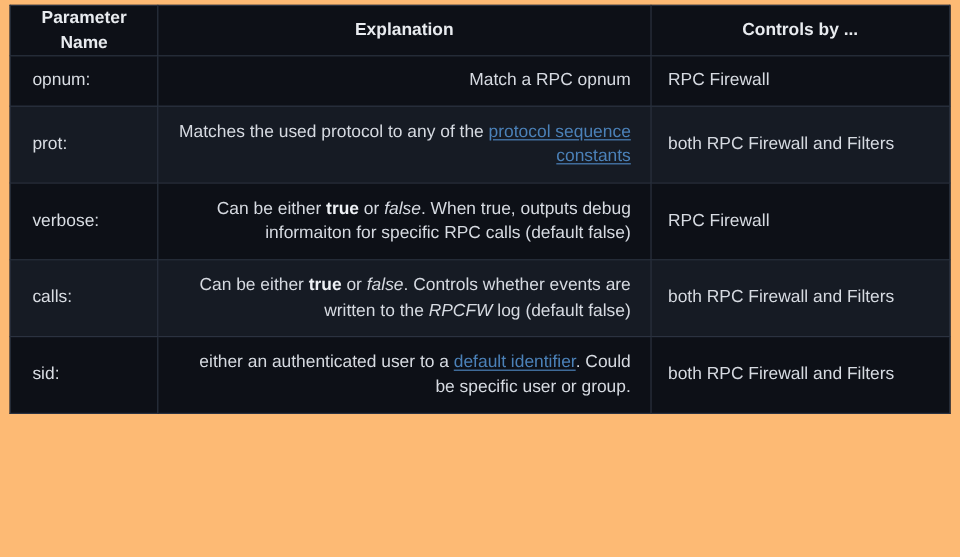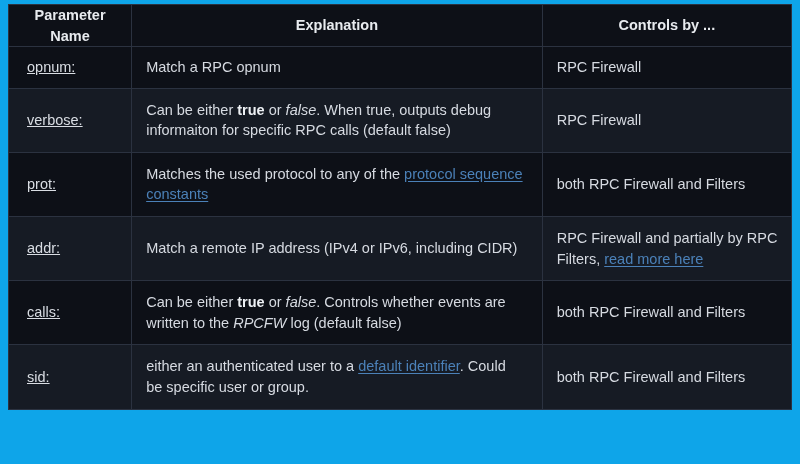--- a/index.html
+++ b/index.html
@@ -12,21 +12,21 @@
     height: 464px;
     overflow: hidden;
     font-family: "Liberation Sans", sans-serif;
     color: #d9dde3;
     -webkit-font-smoothing: antialiased;
   }
 
   .page {
     width: 800px;
     height: 464px;
-    background: #0ea5e9;
+    background: #fdba74;
     box-sizing: border-box;
     padding: 4px 8px 0 8px;
   }
 
   table.param-table {
     width: 784px;
     border-collapse: collapse;
     table-layout: fixed;
     border: 1px solid #2b3240;
     background: #0f1219;
@@ -57,25 +57,25 @@
   }
   thead th.h-name { padding-left: 6px; padding-right: 6px; }
 
   
   tbody tr:nth-child(odd)  { background: #0d1017; }
   tbody tr:nth-child(even) { background: #161b24; }
 
   tbody td.col-name {
     padding: 10px 0 10px 18px;
     color: #d9dde3;
-    text-decoration: underline;
   }
   tbody td.col-expl {
     padding: 10px 16px 10px 14px;
     color: #d6dae1;
+    text-align: right;
   }
   tbody td.col-sup {
     padding: 10px 12px 10px 14px;
     color: #d6dae1;
   }
 
   
   tr.tall td { padding-top: 11px; padding-bottom: 11px; }
 
   b, strong { font-weight: bold; color: #eef1f5; }
@@ -110,36 +110,31 @@
 
     <tbody>
 
       <tr>
         <td class="col-name">opnum:</td>
         <td class="col-expl">Match a RPC opnum</td>
         <td class="col-sup">RPC Firewall</td>
       </tr>
 
       <tr class="tall">
-        <td class="col-name">verbose:</td>
-        <td class="col-expl"><span>Can be either </span><b>true</b><span> or </span><i>false</i><span>. When true, outputs debug informaiton for specific RPC calls (default false)</span></td>
-        <td class="col-sup">RPC Firewall</td>
-      </tr>
-
-      <tr class="tall">
         <td class="col-name">prot:</td>
         <td class="col-expl"><span>Matches the used protocol to any of the </span><a class="link">protocol sequence constants</a></td>
         <td class="col-sup">both RPC Firewall and Filters</td>
       </tr>
 
       <tr class="tall">
-        <td class="col-name">addr:</td>
-        <td class="col-expl">Match a remote IP address (IPv4 or IPv6, including CIDR)</td>
-        <td class="col-sup"><span>RPC Firewall and partially by RPC Filters, </span><a class="link">read more here</a></td>
+        <td class="col-name">verbose:</td>
+        <td class="col-expl"><span>Can be either </span><b>true</b><span> or </span><i>false</i><span>. When true, outputs debug informaiton for specific RPC calls (default false)</span></td>
+        <td class="col-sup">RPC Firewall</td>
       </tr>
+
 
 
 
       <tr class="tall">
         <td class="col-name">calls:</td>
         <td class="col-expl"><span>Can be either </span><b>true</b><span> or </span><i>false</i><span>. Controls whether events are written to the </span><i>RPCFW</i><span> log (default false)</span></td>
         <td class="col-sup">both RPC Firewall and Filters</td>
       </tr>
 
       <tr class="tall">

